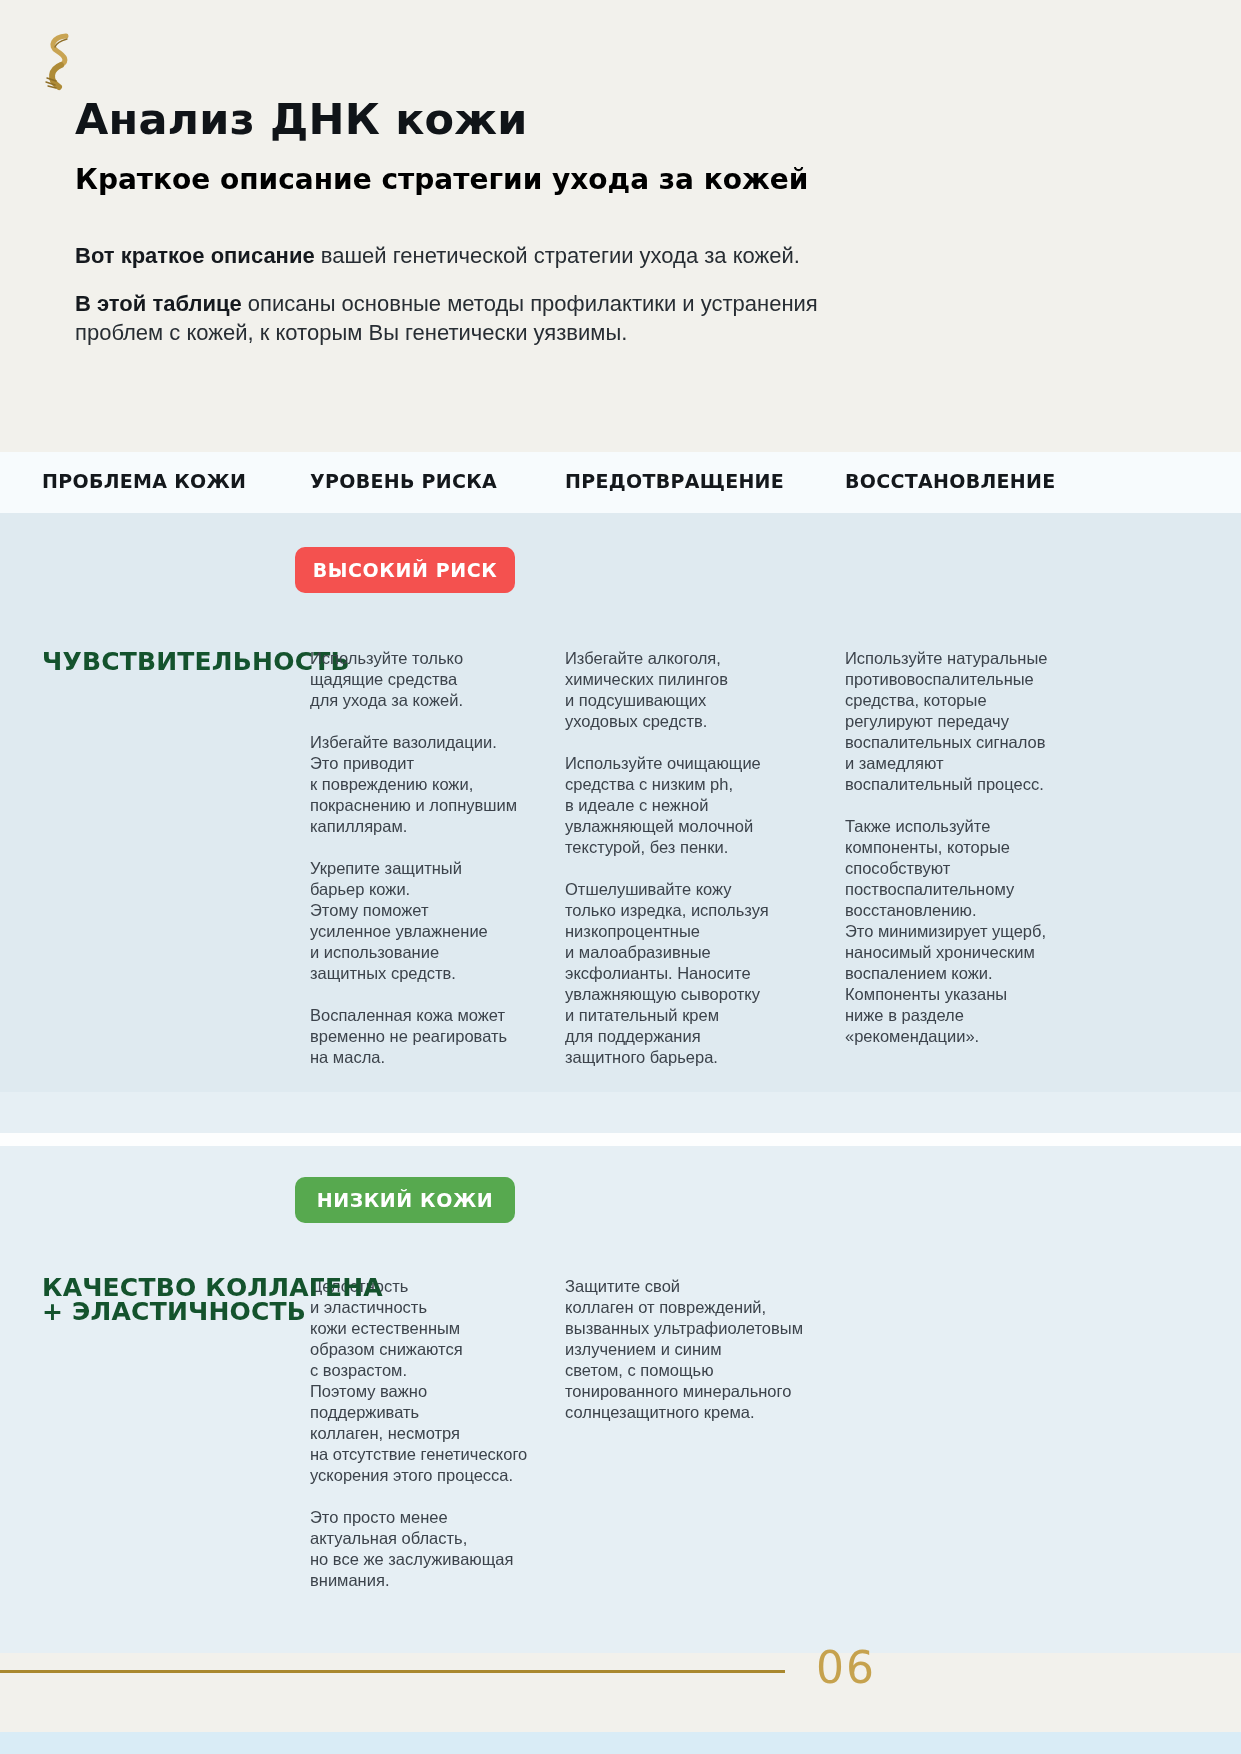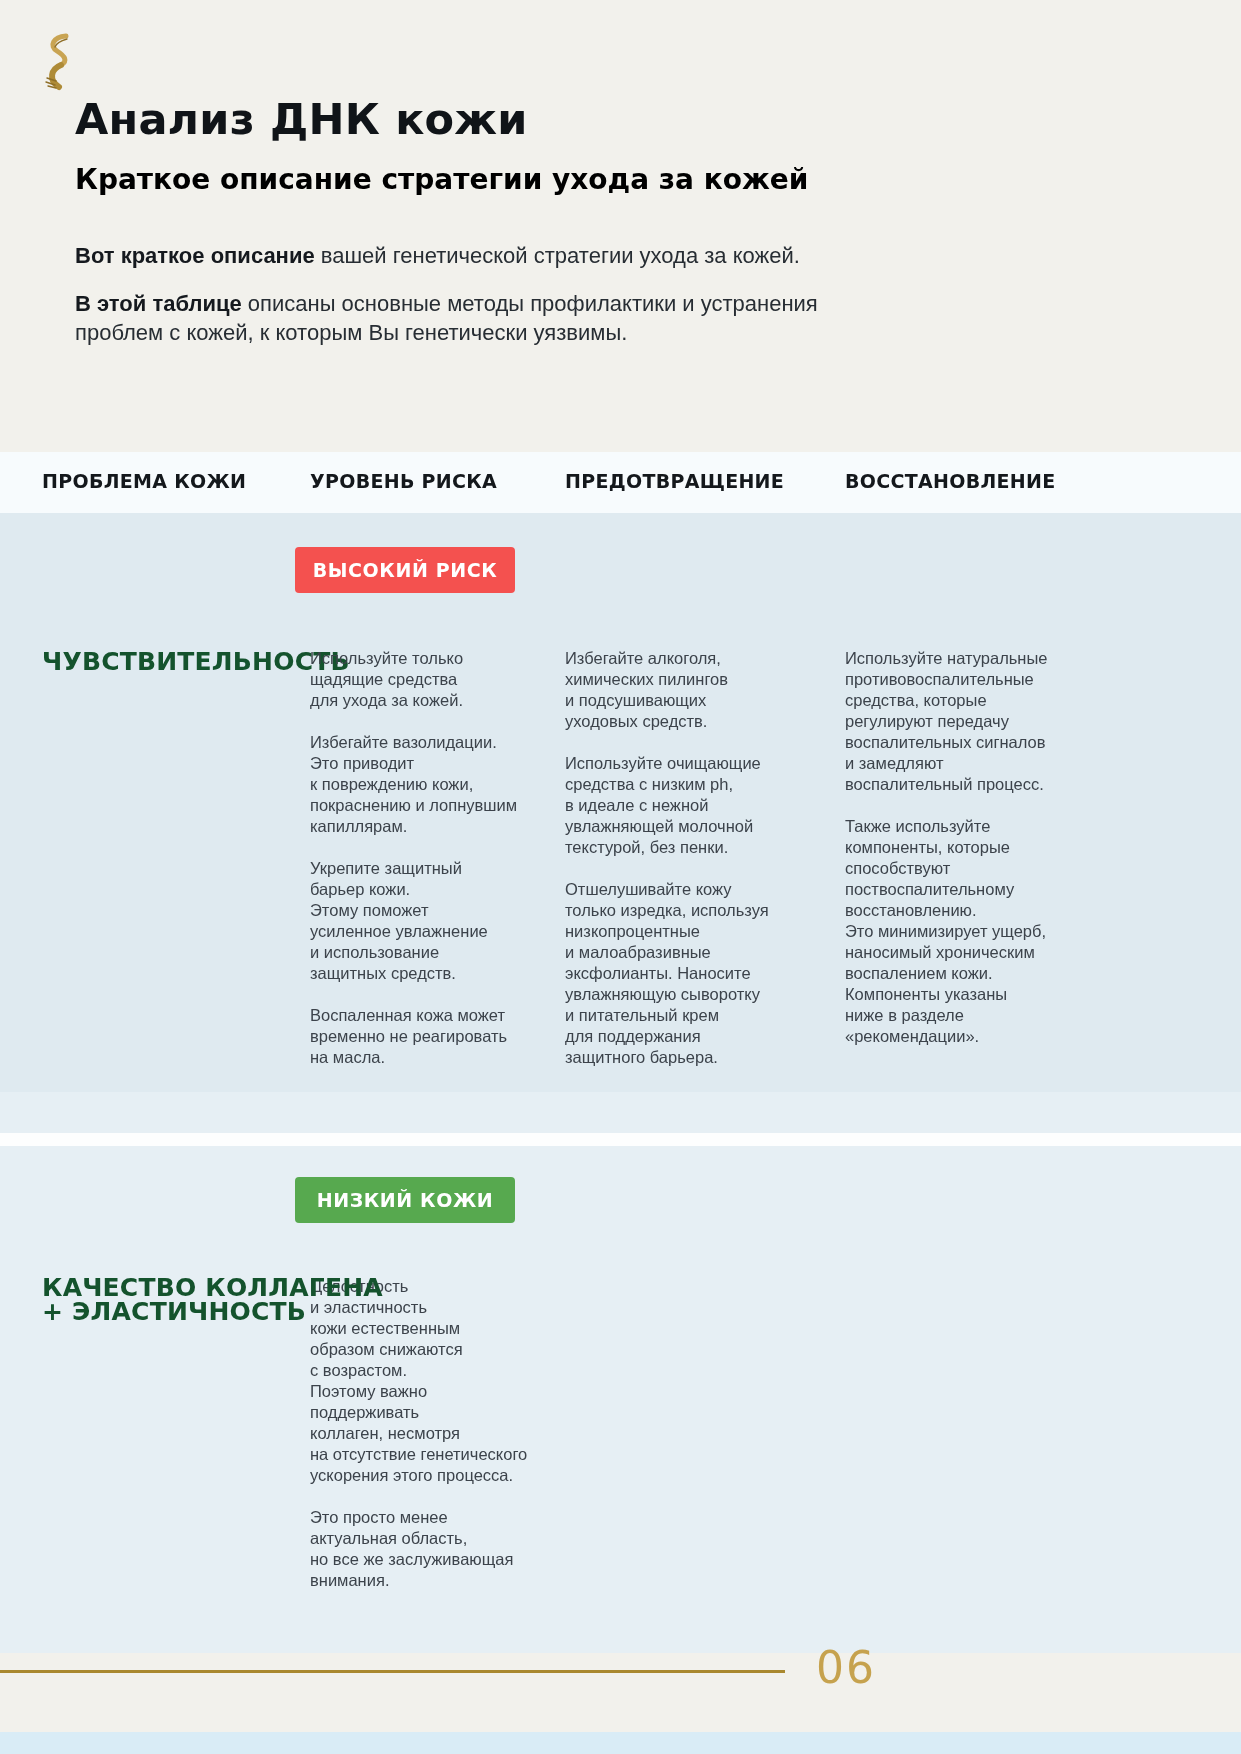--- a/index.html
+++ b/index.html
@@ -54,21 +54,21 @@
     font-family:"DejaVu Sans", sans-serif;
     font-size:19px;font-weight:bold;color:#14181c;
     letter-spacing:0.3px;white-space:nowrap;
   }
   .th.c1{left:42px;text-align:center;}.th.c2{left:310px;}.th.c3{left:565px;}.th.c4{left:845px;}
   .section-1{left:0;top:513px;width:1241px;height:579px;background:var(--section-blue);}
   .section-1-tail{left:0;top:1092px;width:1241px;height:41px;background:var(--section-blue-light);}
   .section-gap{left:0;top:1133px;width:1241px;height:13px;background:#FDFEFE;}
   .section-2{left:0;top:1146px;width:1241px;height:507px;background:var(--section-blue-light);}
   .badge{
-    width:220px;height:46px;border-radius:4px;
+    width:220px;height:46px;border-radius:10px;
     display:flex;align-items:center;justify-content:center;
     font-family:"DejaVu Sans", sans-serif;
     font-size:19px;font-weight:bold;color:#ffffff;
     letter-spacing:0.6px;white-space:nowrap;
   }
   .badge.high{left:295px;top:547px;background:var(--high-risk);}
   .badge.low{left:295px;top:1177px;background:var(--low-risk);}
   .row-label{
     font-family:"DejaVu Sans", sans-serif;
     font-size:25px;font-weight:bold;color:#14532d;
@@ -201,18 +201,25 @@
 коллаген, несмотря
 на отсутствие генетического
 ускорения этого процесса.
 
 Это просто менее
 актуальная область,
 но все же заслуживающая
 внимания.</div>
   <div class="abs row-label r2">КАЧЕСТВО КОЛЛАГЕНА
 + ЭЛАСТИЧНОСТЬ</div>
+  <div class="abs cell r2 c3">Защитите свой
+коллаген от повреждений,
+вызванных ультрафиолетовым
+излучением и синим
+светом, с помощью
+тонированного минерального
+солнцезащитного крема.</div>
 
   <div class="abs footer-line"></div>
   <div class="abs page-number">06</div>
   <div class="abs bottom-strip"></div>
 
 </div>
 
 </body></html>

